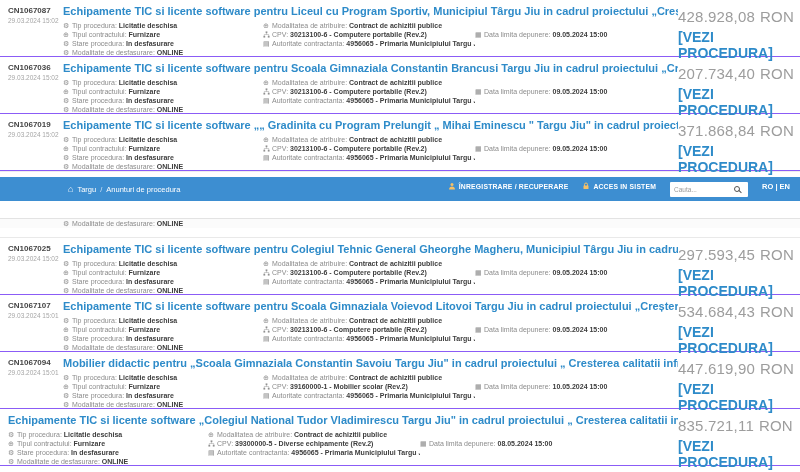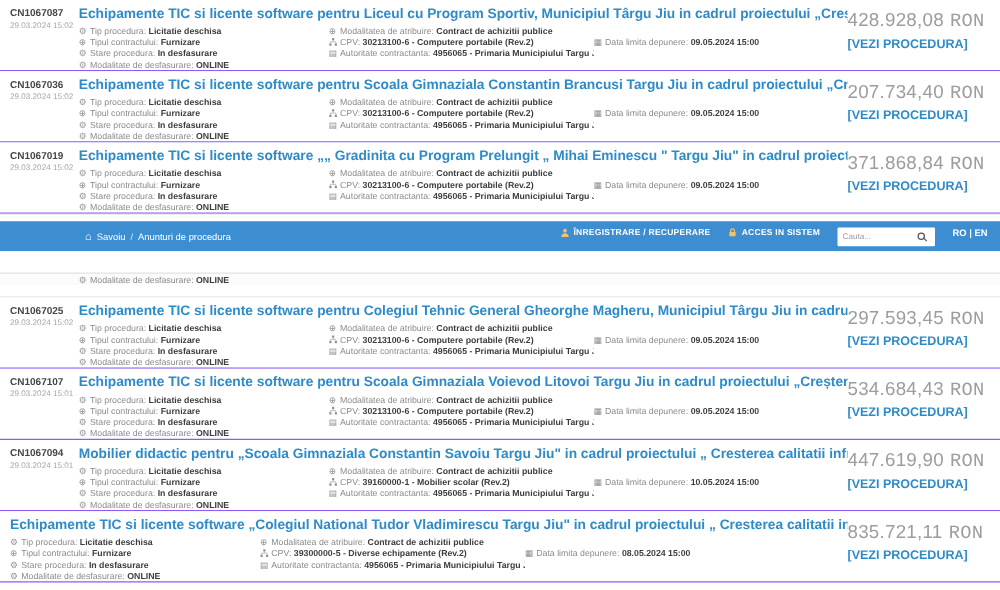--- a/index.html
+++ b/index.html
@@ -19,22 +19,22 @@
   .details { display:flex; margin-top:3px; }
   .dcol-a { width:200px; flex:none; }
   .dcol-b { width:212px; flex:none; }
   .dcol-c { width:158px; flex:none; padding-top:9px; }
   .dline { font-size:7px; color:#8b8b8b; line-height:9px; white-space:nowrap; overflow:hidden; }
   .dline b { color:#3d3d3d; }
   .ic { display:inline-block; width:9px; color:#8f8f8f; font-size:7px; font-style:normal; }
   .ic svg { vertical-align:-1px; }
   .col-right { width:118px; flex:none; padding-top:3px; }
   .price { font-size:15px; color:#9d9d9d; letter-spacing:.2px; white-space:nowrap; }
-  .price .cur { margin-left:5px;font-family:Liberation Mono, monospace; }
-  .vezi { display:block; font-size:10px; font-weight:bold; color:#2e8bc9; margin-top:4px; }
+  .price .cur { margin-left:5px; }
+  .vezi { display:block; font-size:14px; font-weight:bold; color:#2e8bc9; margin-top:4px; }
 
   
   .navgap { height:6px; border-top:1px solid #ededed; }
   .navbar { height:24px; background:#3d8ed1; display:flex; align-items:center;
     justify-content:space-between; padding:0 10px 0 68px; color:#fff; }
   .crumbs { font-size:7.5px; display:flex; align-items:center; gap:4px; }
   .crumbs .home-ic { font-size:9px; }
   .crumbs a { color:#fff; }
   .crumbs .sep { color:#cfe3f5; }
   .nav-right { display:flex; align-items:flex-start; gap:14px; }
@@ -164,21 +164,21 @@
       <a class="vezi">[VEZI PROCEDURA]</a>
     </div>
   </div>
 </div>
 
 <div class="navgap"></div>
 
 <div class="navbar">
   <div class="crumbs">
     <span class="home-ic">⌂</span>
-    <a>Savoiu</a>
+    <a>Targu</a>
     <span class="sep">/</span>
     <a>Anunturi de procedura</a>
   </div>
   <div class="nav-right">
     <a class="nav-link">
       <span class="nav-ic"><svg width="8" height="8" viewBox="0 0 16 16">
             <circle cx="8" cy="5" r="3" fill="#f5c066"></circle>
             <path d="M2 15c0-4 3-6 6-6s6 2 6 6z" fill="#f5c066"></path>
           </svg></span>
       <span>ÎNREGISTRARE / RECUPERARE</span>

